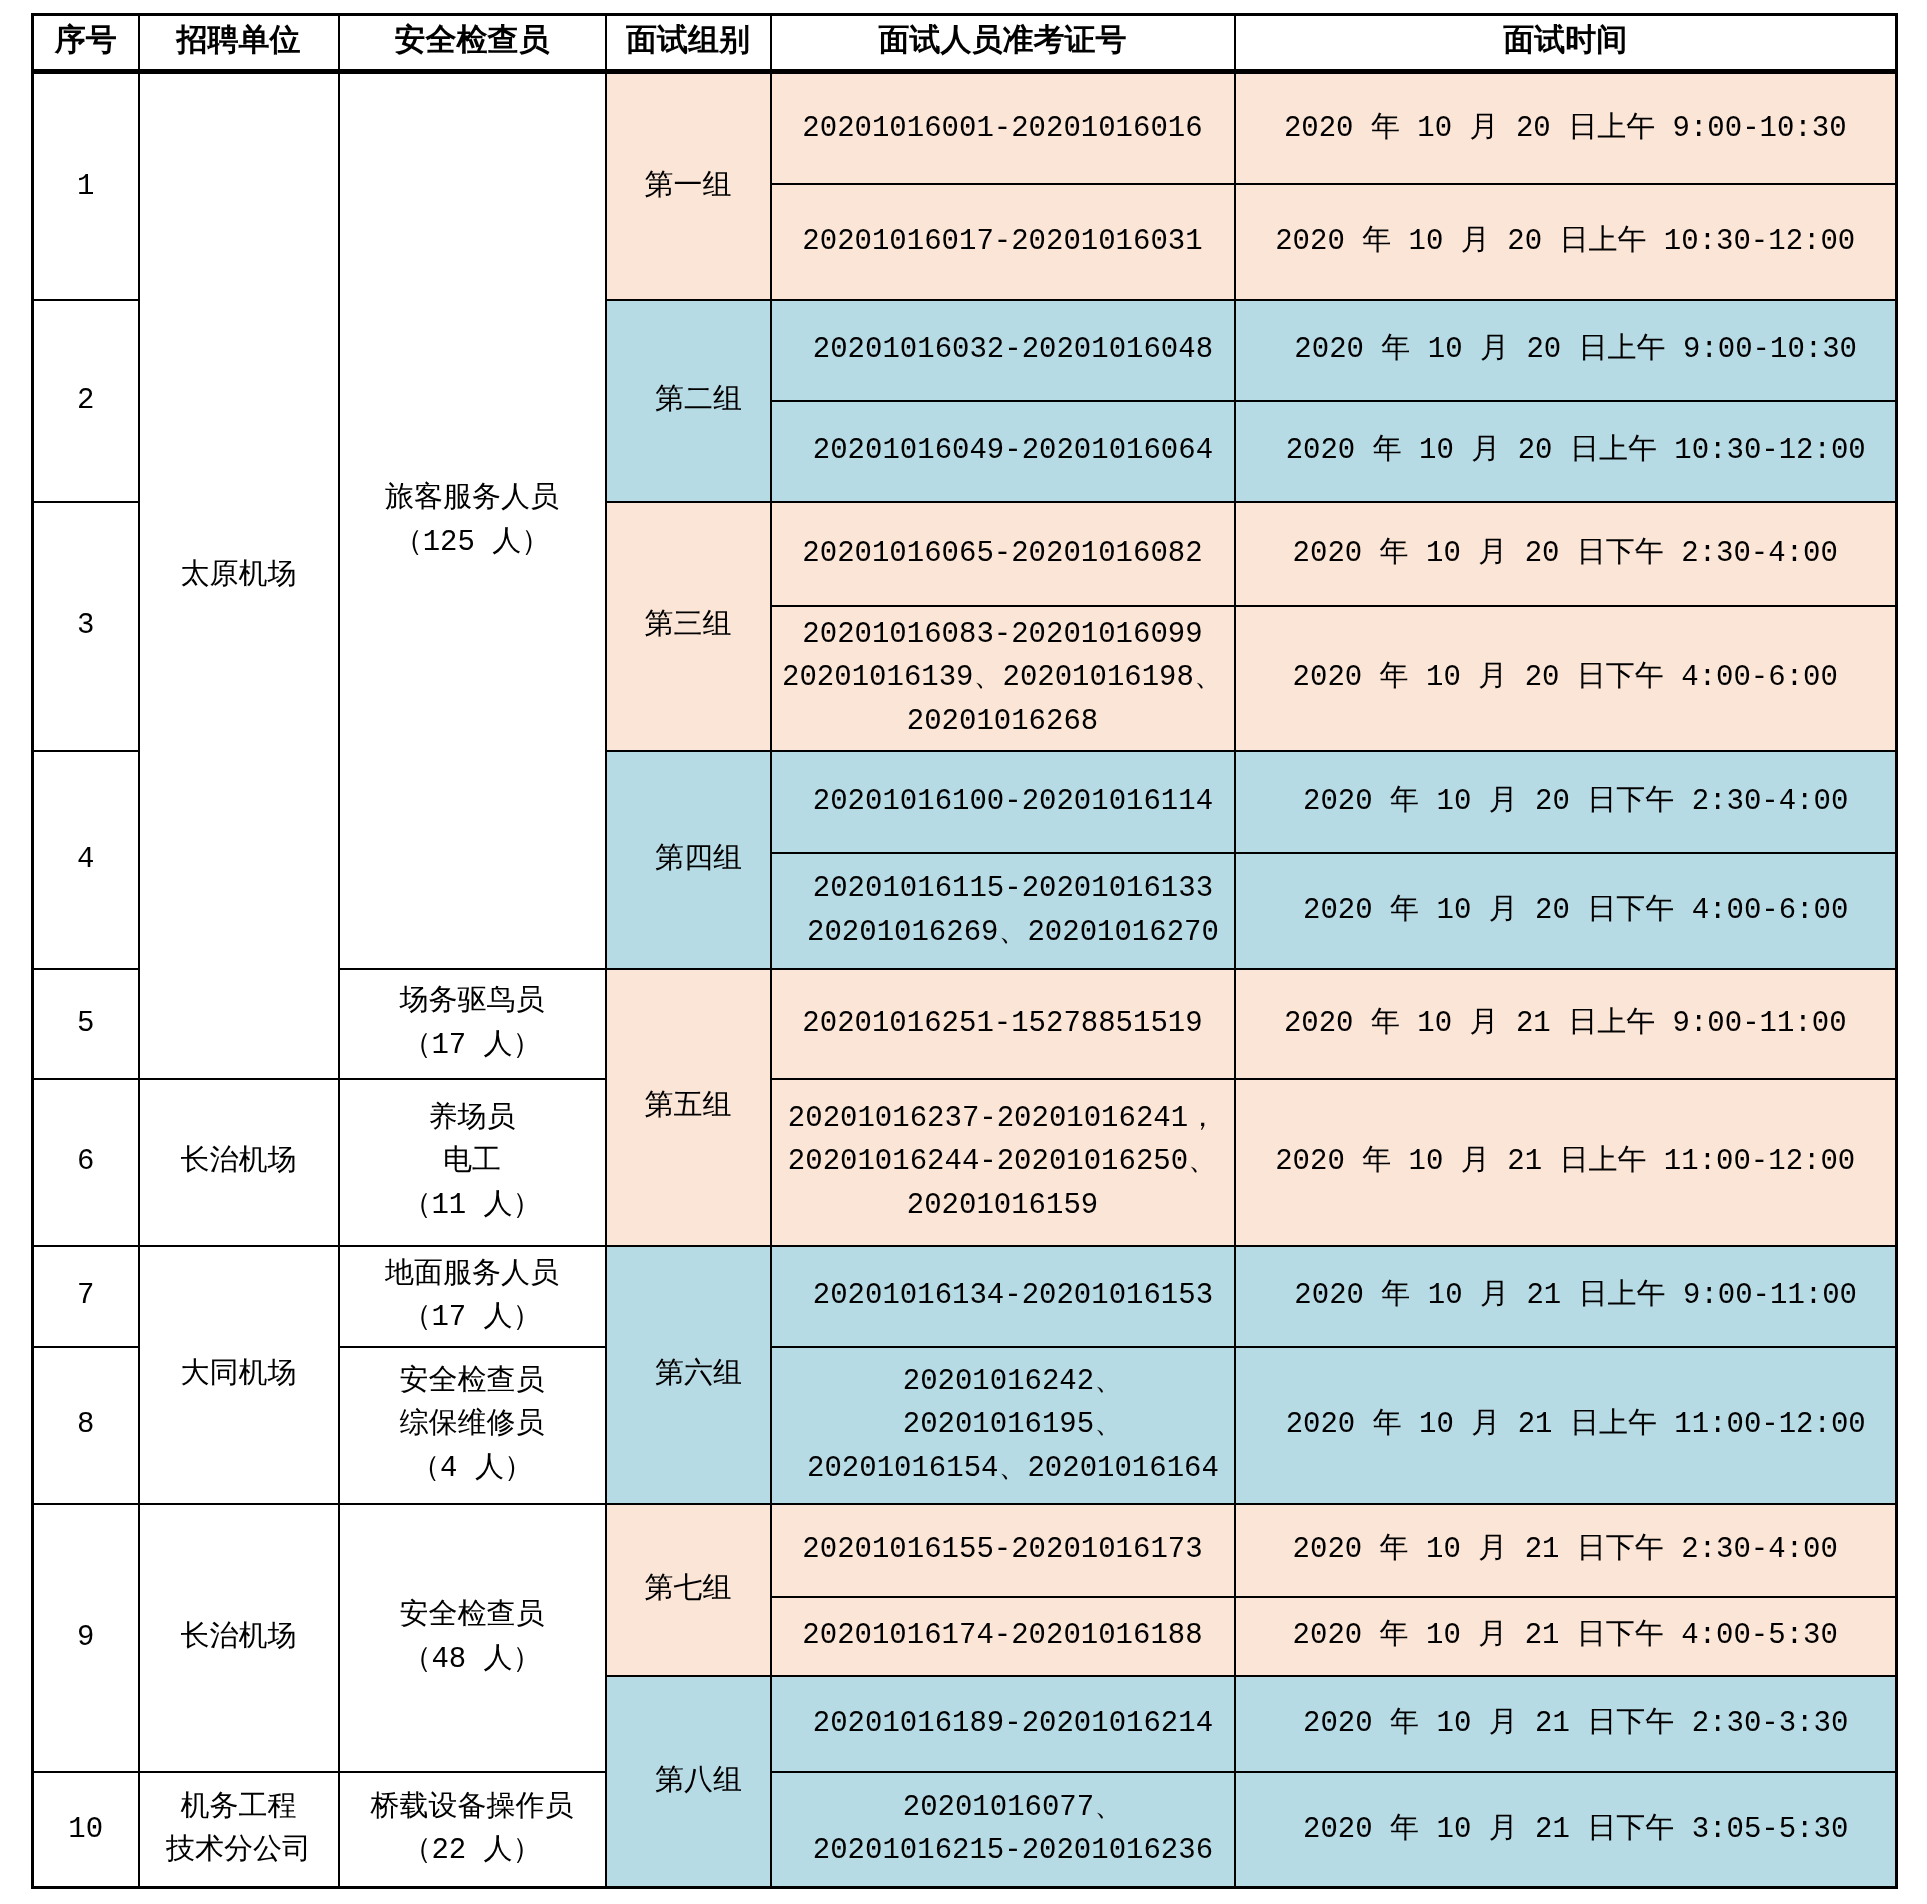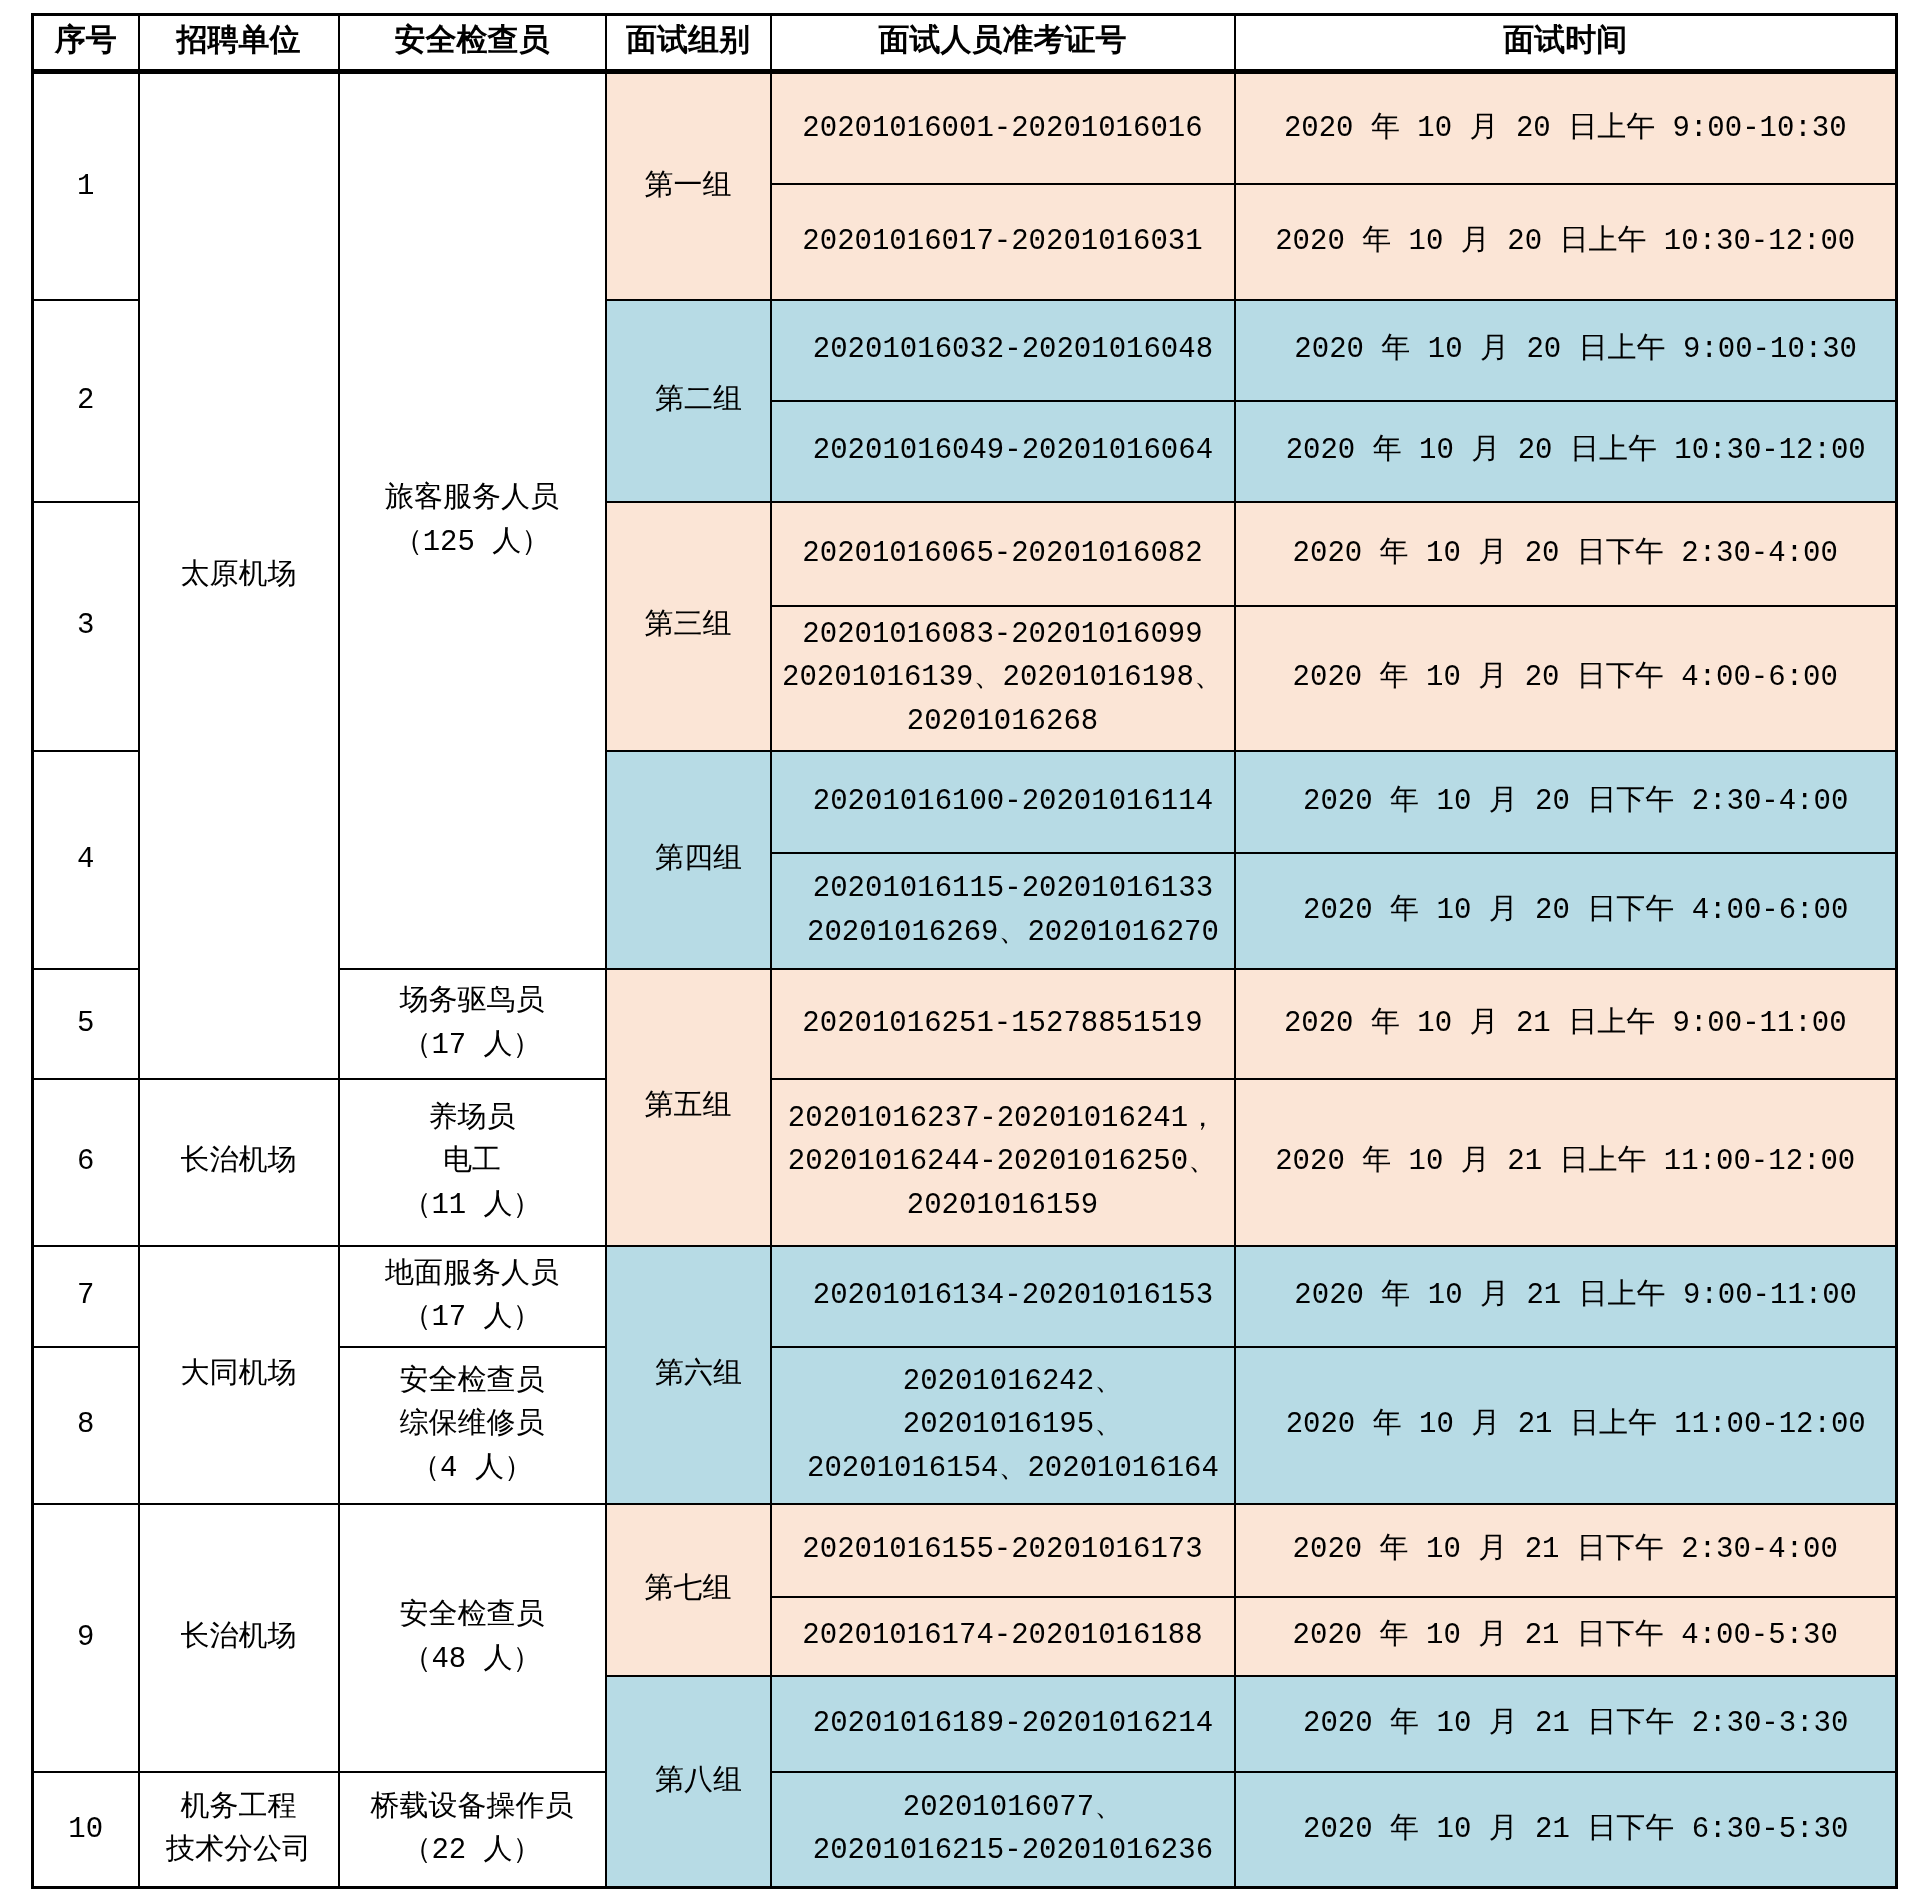--- a/index.html
+++ b/index.html
@@ -184,17 +184,17 @@
       <td class="blue">2020 年 10 月 21 日下午 2:30-3:30</td>
     </tr>
     <tr style="height:116px">
       <td>10</td>
       <td class="ml">机务工程
 技术分公司</td>
       <td class="ml">桥载设备操作员
 （22 人）</td>
       <td class="blue ml">20201016077、
 20201016215-20201016236</td>
-      <td class="blue">2020 年 10 月 21 日下午 6:30-5:30</td>
+      <td class="blue">2020 年 10 月 21 日下午 3:05-5:30</td>
     </tr>
   </tbody>
 </table>
 
 
 </body></html>

